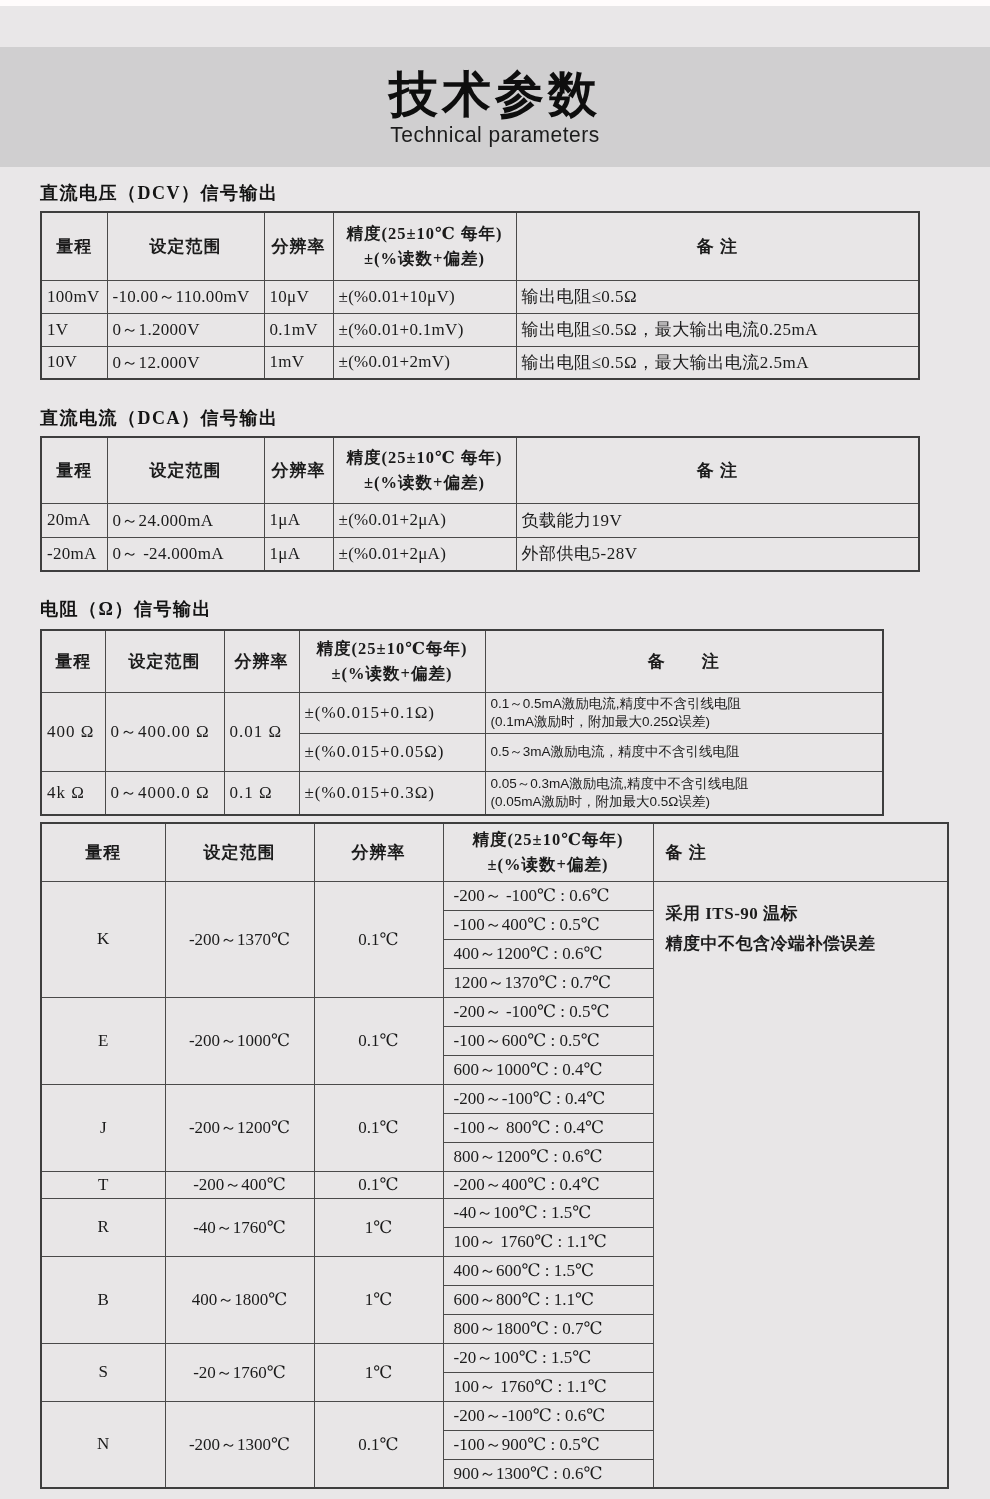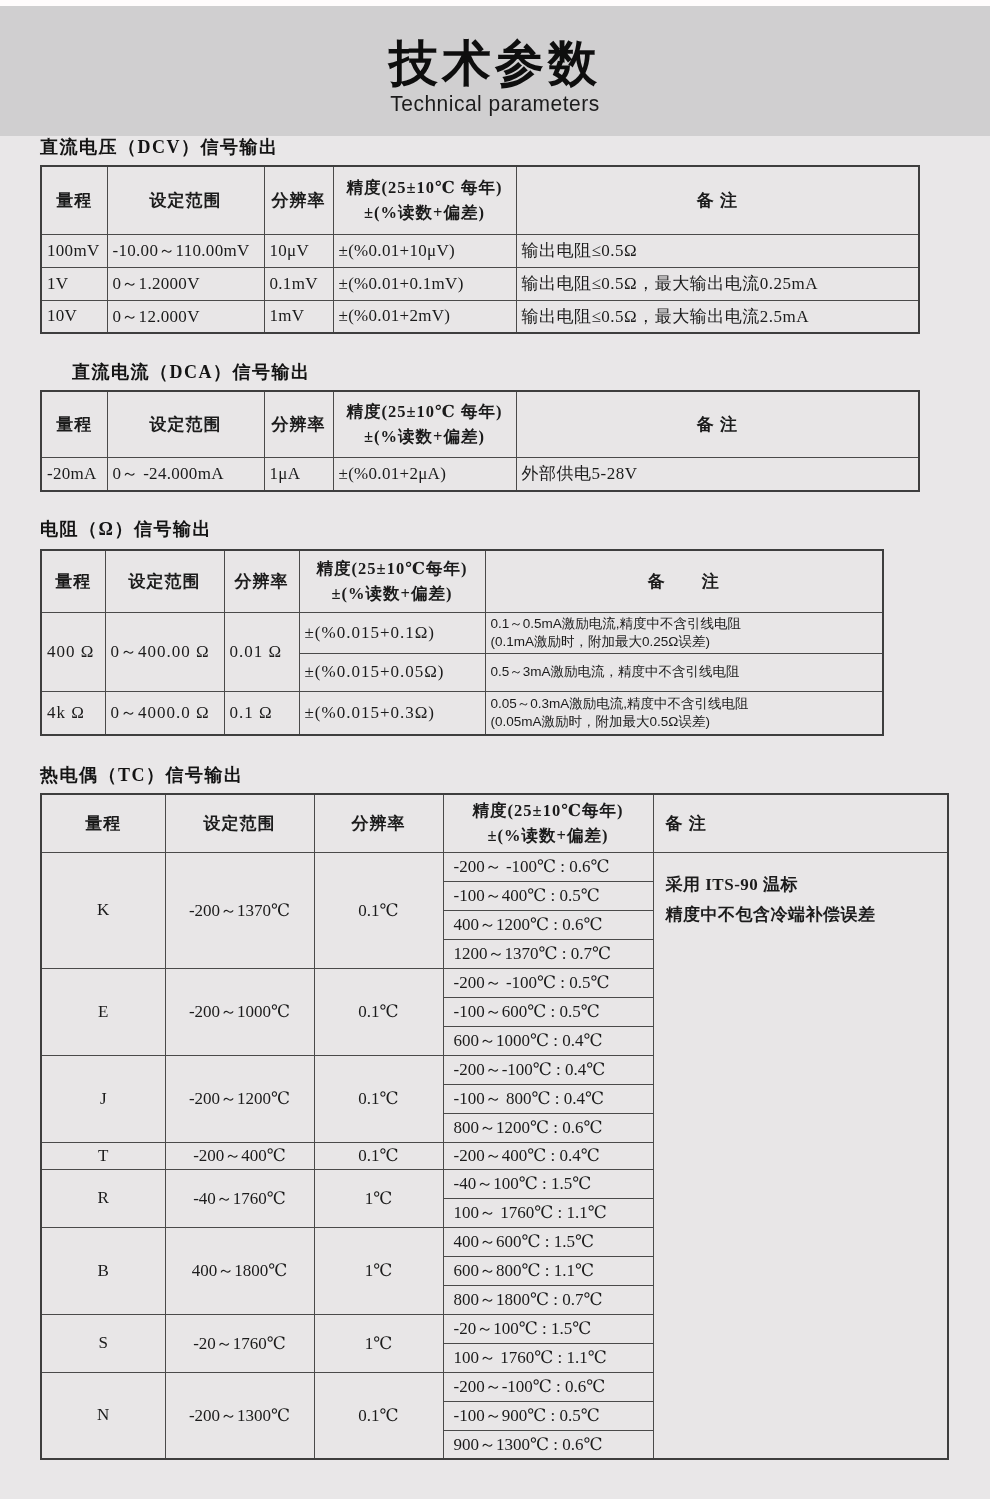--- a/index.html
+++ b/index.html
@@ -7,41 +7,41 @@
     width:990px;height:1499px;
     background:#e9e7e8;
     font-family:"Liberation Serif","DejaVu Serif",serif;
     color:#1b1b1b;
     -webkit-font-smoothing:antialiased;
   }
   .page{width:990px;height:1499px;overflow:hidden;}
   .top-strip{height:6px;background:#fffcfc;}
   .banner{
     height:114px;background:#d0cfd0;text-align:center;
-    padding-top:16px;overflow:hidden;
+    padding-top:6px;overflow:hidden;margin-top:41px;
   }
   .banner .title{
     margin-top:12px;
     font-family:"Liberation Sans","DejaVu Sans",sans-serif;
     font-weight:900;font-size:49px;line-height:58px;
     letter-spacing:4px;color:#0e0e0e;
   }
   .banner .subtitle{
     font-family:"Liberation Sans","DejaVu Sans",sans-serif;
     font-weight:400;font-size:21px;line-height:24px;
     letter-spacing:0.5px;color:#1c1c1c;
     transform:scaleY(1.05);
   }
   .content{padding:0 38px 0 40px;}
   .sec-label{
     margin:0;font-size:18px;font-weight:700;letter-spacing:1.5px;
     color:#141414;line-height:23px;
   }
-  .sec-label.s1{}
-  .sec-label.s2{margin-top:27px;margin-left:32px;}
+  .sec-label.s1{margin-top:15px;}
+  .sec-label.s2{margin-top:27px;}
   .sec-label.s3{margin-top:26px;}
   .sec-label.s4{margin-top:28px;}
   table.spec{
     border-collapse:collapse;table-layout:fixed;
     background:#e8e6e7;
     border:2.5px solid #3e3e3e;
     margin-top:6px;
   }
   table.spec td, table.spec th{
     border:1.5px solid #4a4a4a;
@@ -143,20 +143,27 @@
           <th>量程</th>
           <th>设定范围</th>
           <th>分辨率</th>
           <th class="acc-h">
             <div class="line">精度(25±10℃ 每年)</div>
             <div class="line">±(%读数+偏差)</div>
           </th>
           <th>备  注</th>
         </tr>
         <tr style="height:34px">
+          <td class="val">20mA</td>
+          <td class="val">0～24.000mA</td>
+          <td class="val">1μA</td>
+          <td class="val">±(%0.01+2μA)</td>
+          <td class="cjk">负载能力19V</td>
+        </tr>
+        <tr style="height:34px">
           <td class="val">-20mA</td>
           <td class="val">0～ -24.000mA</td>
           <td class="val">1μA</td>
           <td class="val">±(%0.01+2μA)</td>
           <td class="cjk">外部供电5-28V</td>
         </tr>
       </tbody>
         </table>
     </section>
 
@@ -205,21 +212,20 @@
           <td class="small-b">
             <div class="line">0.05～0.3mA激励电流,精度中不含引线电阻</div>
             <div class="line">(0.05mA激励时，附加最大0.5Ω误差)</div>
           </td>
         </tr>
       </tbody>
         </table>
     </section>
 
     <section>
-      <h2 class="sec-label s4">热电偶（TC）信号输出</h2>
       <table class="spec tc">
         <colgroup>
             <col style="width:124px">
             <col style="width:149px">
             <col style="width:129px">
             <col style="width:210px">
             <col style="width:295px">
           </colgroup>
         <tbody>
             <tr style="height:58px">

